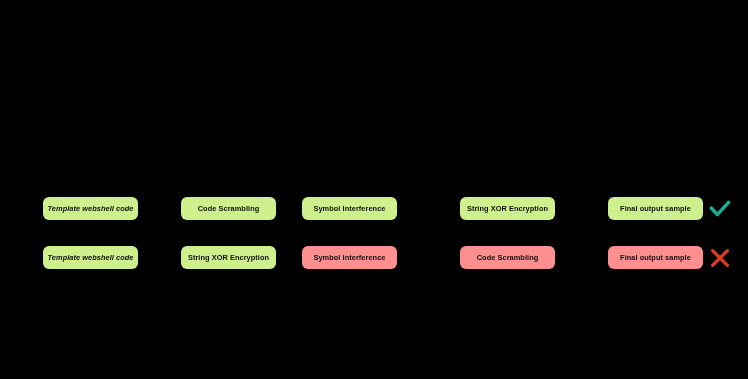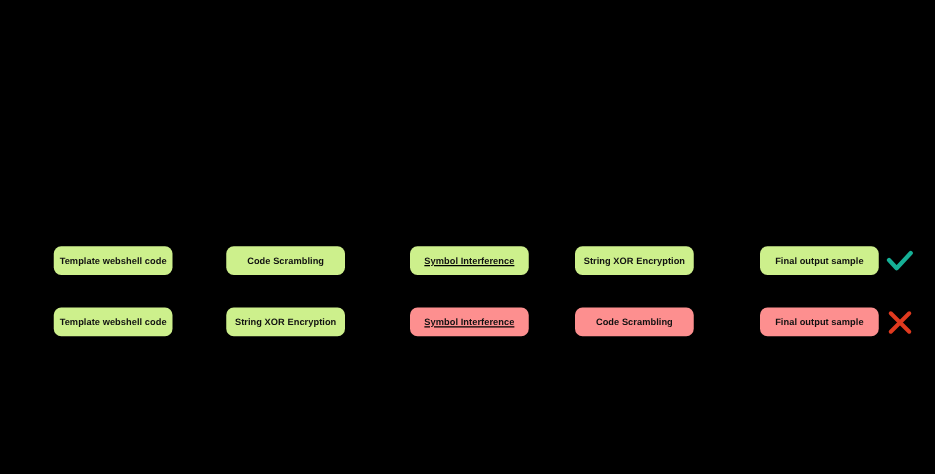--- a/index.html
+++ b/index.html
@@ -48,23 +48,23 @@
     font-weight: bold;
     color: #111111;
     letter-spacing: 0.05px;
     white-space: nowrap;
     text-align: center;
     display: block;
   }
   .fill-green { background: #cdf08c; }
   .fill-red   { background: #fd8f8f; }
 
-  .col-0 { left: 43px; }
+  .col-0 { left: 43px; font-style: italic; }
   .col-1 { left: 181px; }
-  .col-2 { left: 328px; text-decoration: underline; }
+  .col-2 { left: 302px; }
   .col-3 { left: 460px; }
   .col-4 { left: 608px; }
 
   .verdict-icon {
     position: absolute;
     left: 707px;
     width: 26px;
     height: 24px;
     display: flex;
     align-items: center;

